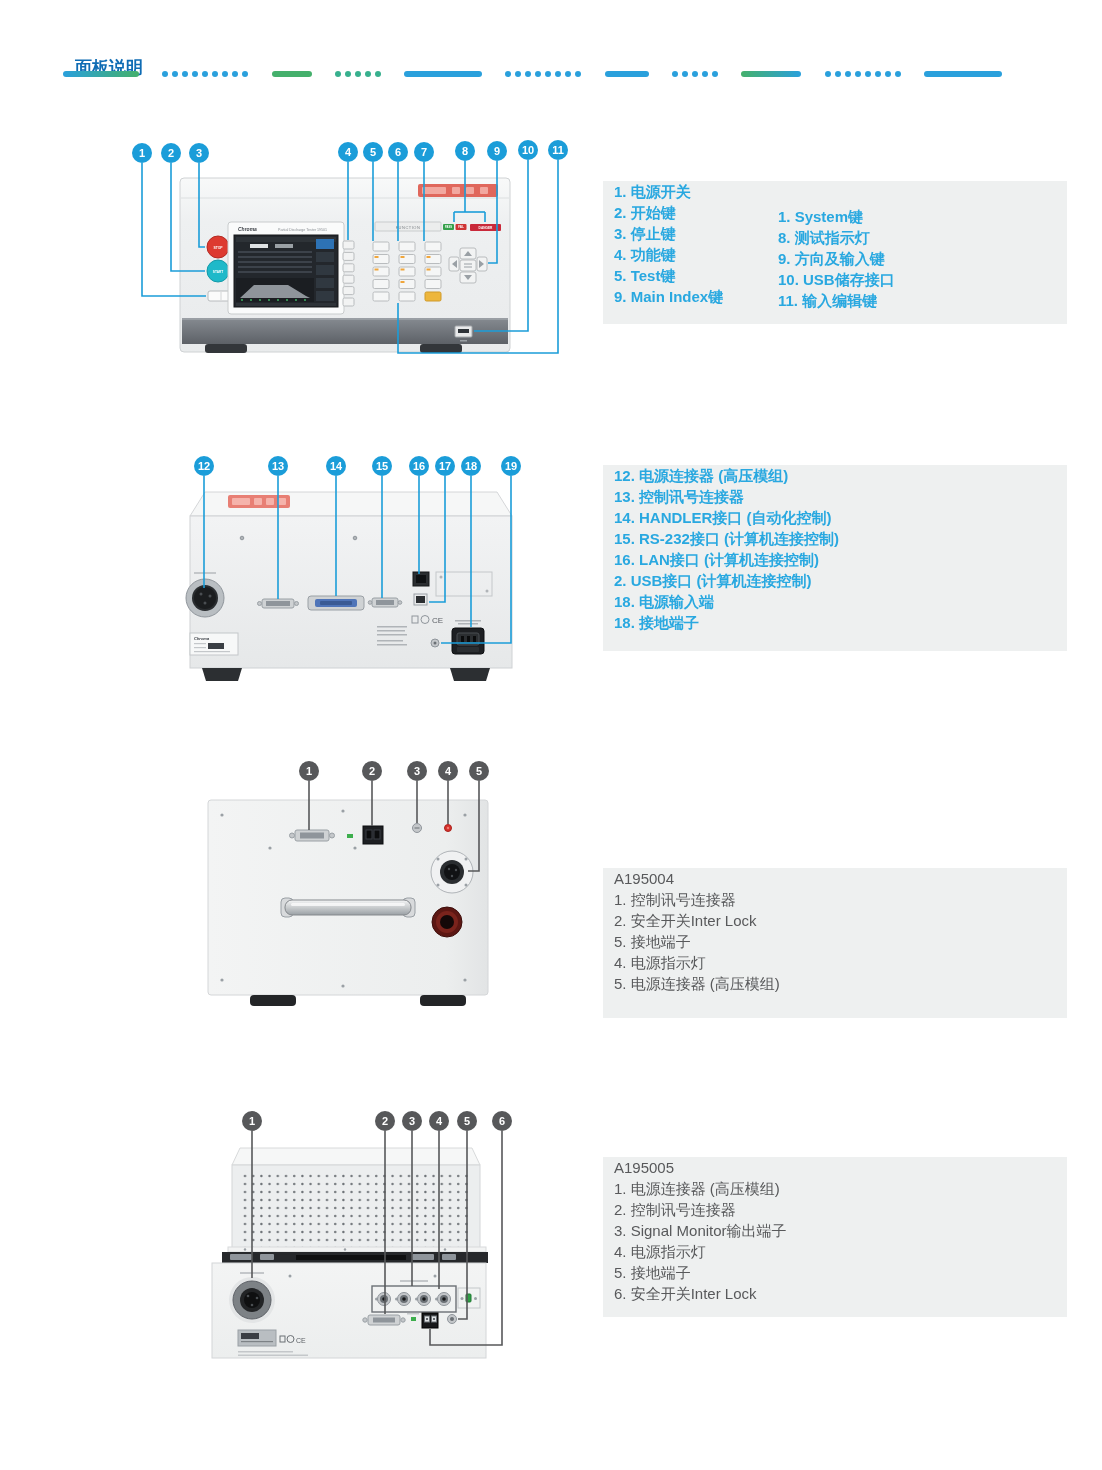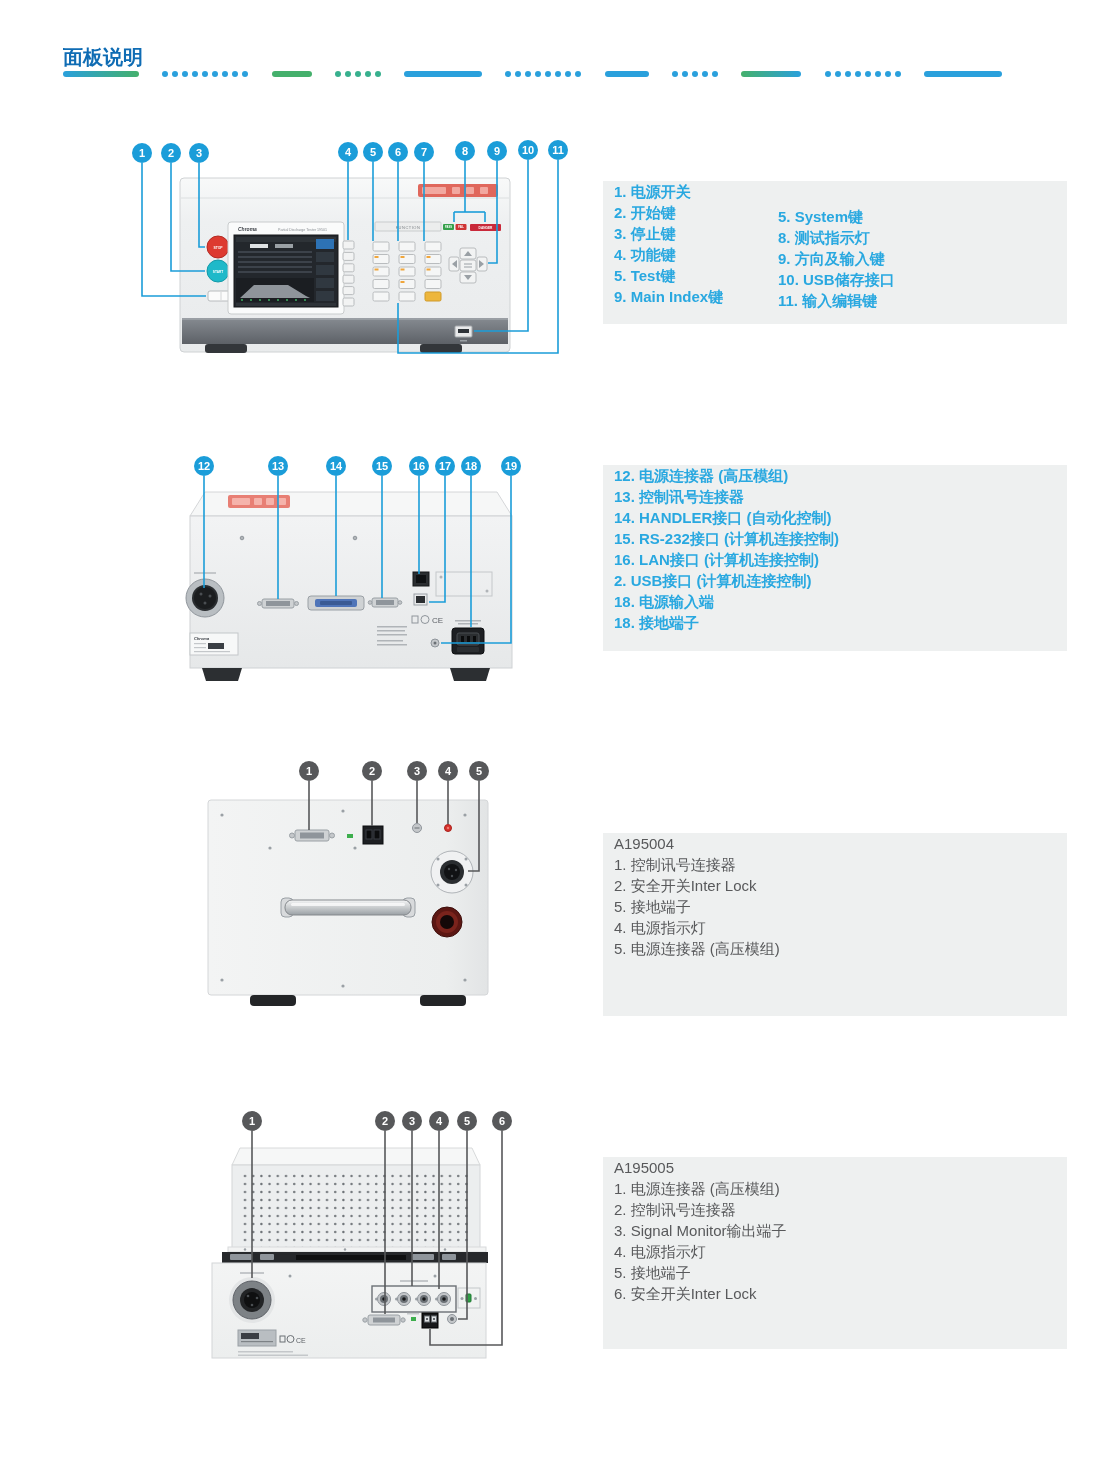--- a/index.html
+++ b/index.html
@@ -1,18 +1,18 @@
 <!DOCTYPE html>
 <html><head>
 <meta charset="utf-8">
 <style>
   html,body{margin:0;padding:0;background:#fff;}
   .page{position:relative;width:1102px;height:1470px;background:#fff;overflow:hidden;
         font-family:"Liberation Sans","DejaVu Sans",sans-serif;}
-  .page-title{position:absolute;left:63px;top:44px;margin:0;font-size:20px;font-weight:bold;color:#0f6cb4;}
+  .page-title{position:absolute;left:63px;top:44px;margin:12px;font-size:17px;font-weight:bold;color:#0f6cb4;}
   .divider{position:absolute;left:63px;top:70px;width:939px;height:7px;display:flex;align-items:center;justify-content:space-between;}
   .divider .grp{display:flex;align-items:center;gap:4px;}
   .divider .bar{height:6px;border-radius:3px;display:inline-block;}
   .divider .bar.bg{background:linear-gradient(90deg,#2aa0dc,#45b06c);}
   .divider .bar.gb{background:linear-gradient(90deg,#45b06c,#2aa0dc);}
   .divider .bar.g{background:#45b06c;}
   .divider .bar.b{background:#2aa0dc;}
   .divider .dot{width:6px;height:6px;border-radius:50%;display:inline-block;}
   .divider .dot.b{background:#2aa0dc;}
   .divider .dot.t{background:#38b08e;}
@@ -693,49 +693,49 @@
   <div class="legend blue" style="top:181px;height:143px">
     <div>
       <p>1. 电源开关</p>
       <p>2. 开始键</p>
       <p>3. 停止键</p>
       <p>4. 功能键</p>
       <p>5. Test键</p>
       <p>9. Main Index键</p>
     </div>
     <div class="col2">
-      <p>5. System键</p>
+      <p>1. System键</p>
       <p>8. 测试指示灯</p>
       <p>9. 方向及输入键</p>
       <p>10. USB储存接口</p>
       <p>11. 输入编辑键</p>
     </div>
   </div>
 
   <div class="legend blue" style="top:465px;height:186px">
     <p>12. 电源连接器 (高压模组)</p>
     <p>13. 控制讯号连接器</p>
     <p>14. HANDLER接口 (自动化控制)</p>
     <p>15. RS-232接口 (计算机连接控制)</p>
     <p>16. LAN接口 (计算机连接控制)</p>
     <p>2. USB接口 (计算机连接控制)</p>
     <p>18. 电源输入端</p>
     <p>18. 接地端子</p>
   </div>
 
-  <div class="legend dark" style="top:833px;height:183px">
+  <div class="legend dark" style="top:868px;height:150px">
     <p>A195004</p>
     <p>1. 控制讯号连接器</p>
     <p>2. 安全开关Inter Lock</p>
     <p>5. 接地端子</p>
     <p>4. 电源指示灯</p>
     <p>5. 电源连接器 (高压模组)</p>
   </div>
 
-  <div class="legend dark" style="top:1157px;height:192px">
+  <div class="legend dark" style="top:1157px;height:160px">
     <p>A195005</p>
     <p>1. 电源连接器 (高压模组)</p>
     <p>2. 控制讯号连接器</p>
     <p>3. Signal Monitor输出端子</p>
     <p>4. 电源指示灯</p>
     <p>5. 接地端子</p>
     <p>6. 安全开关Inter Lock</p>
   </div>
 
 </div>

